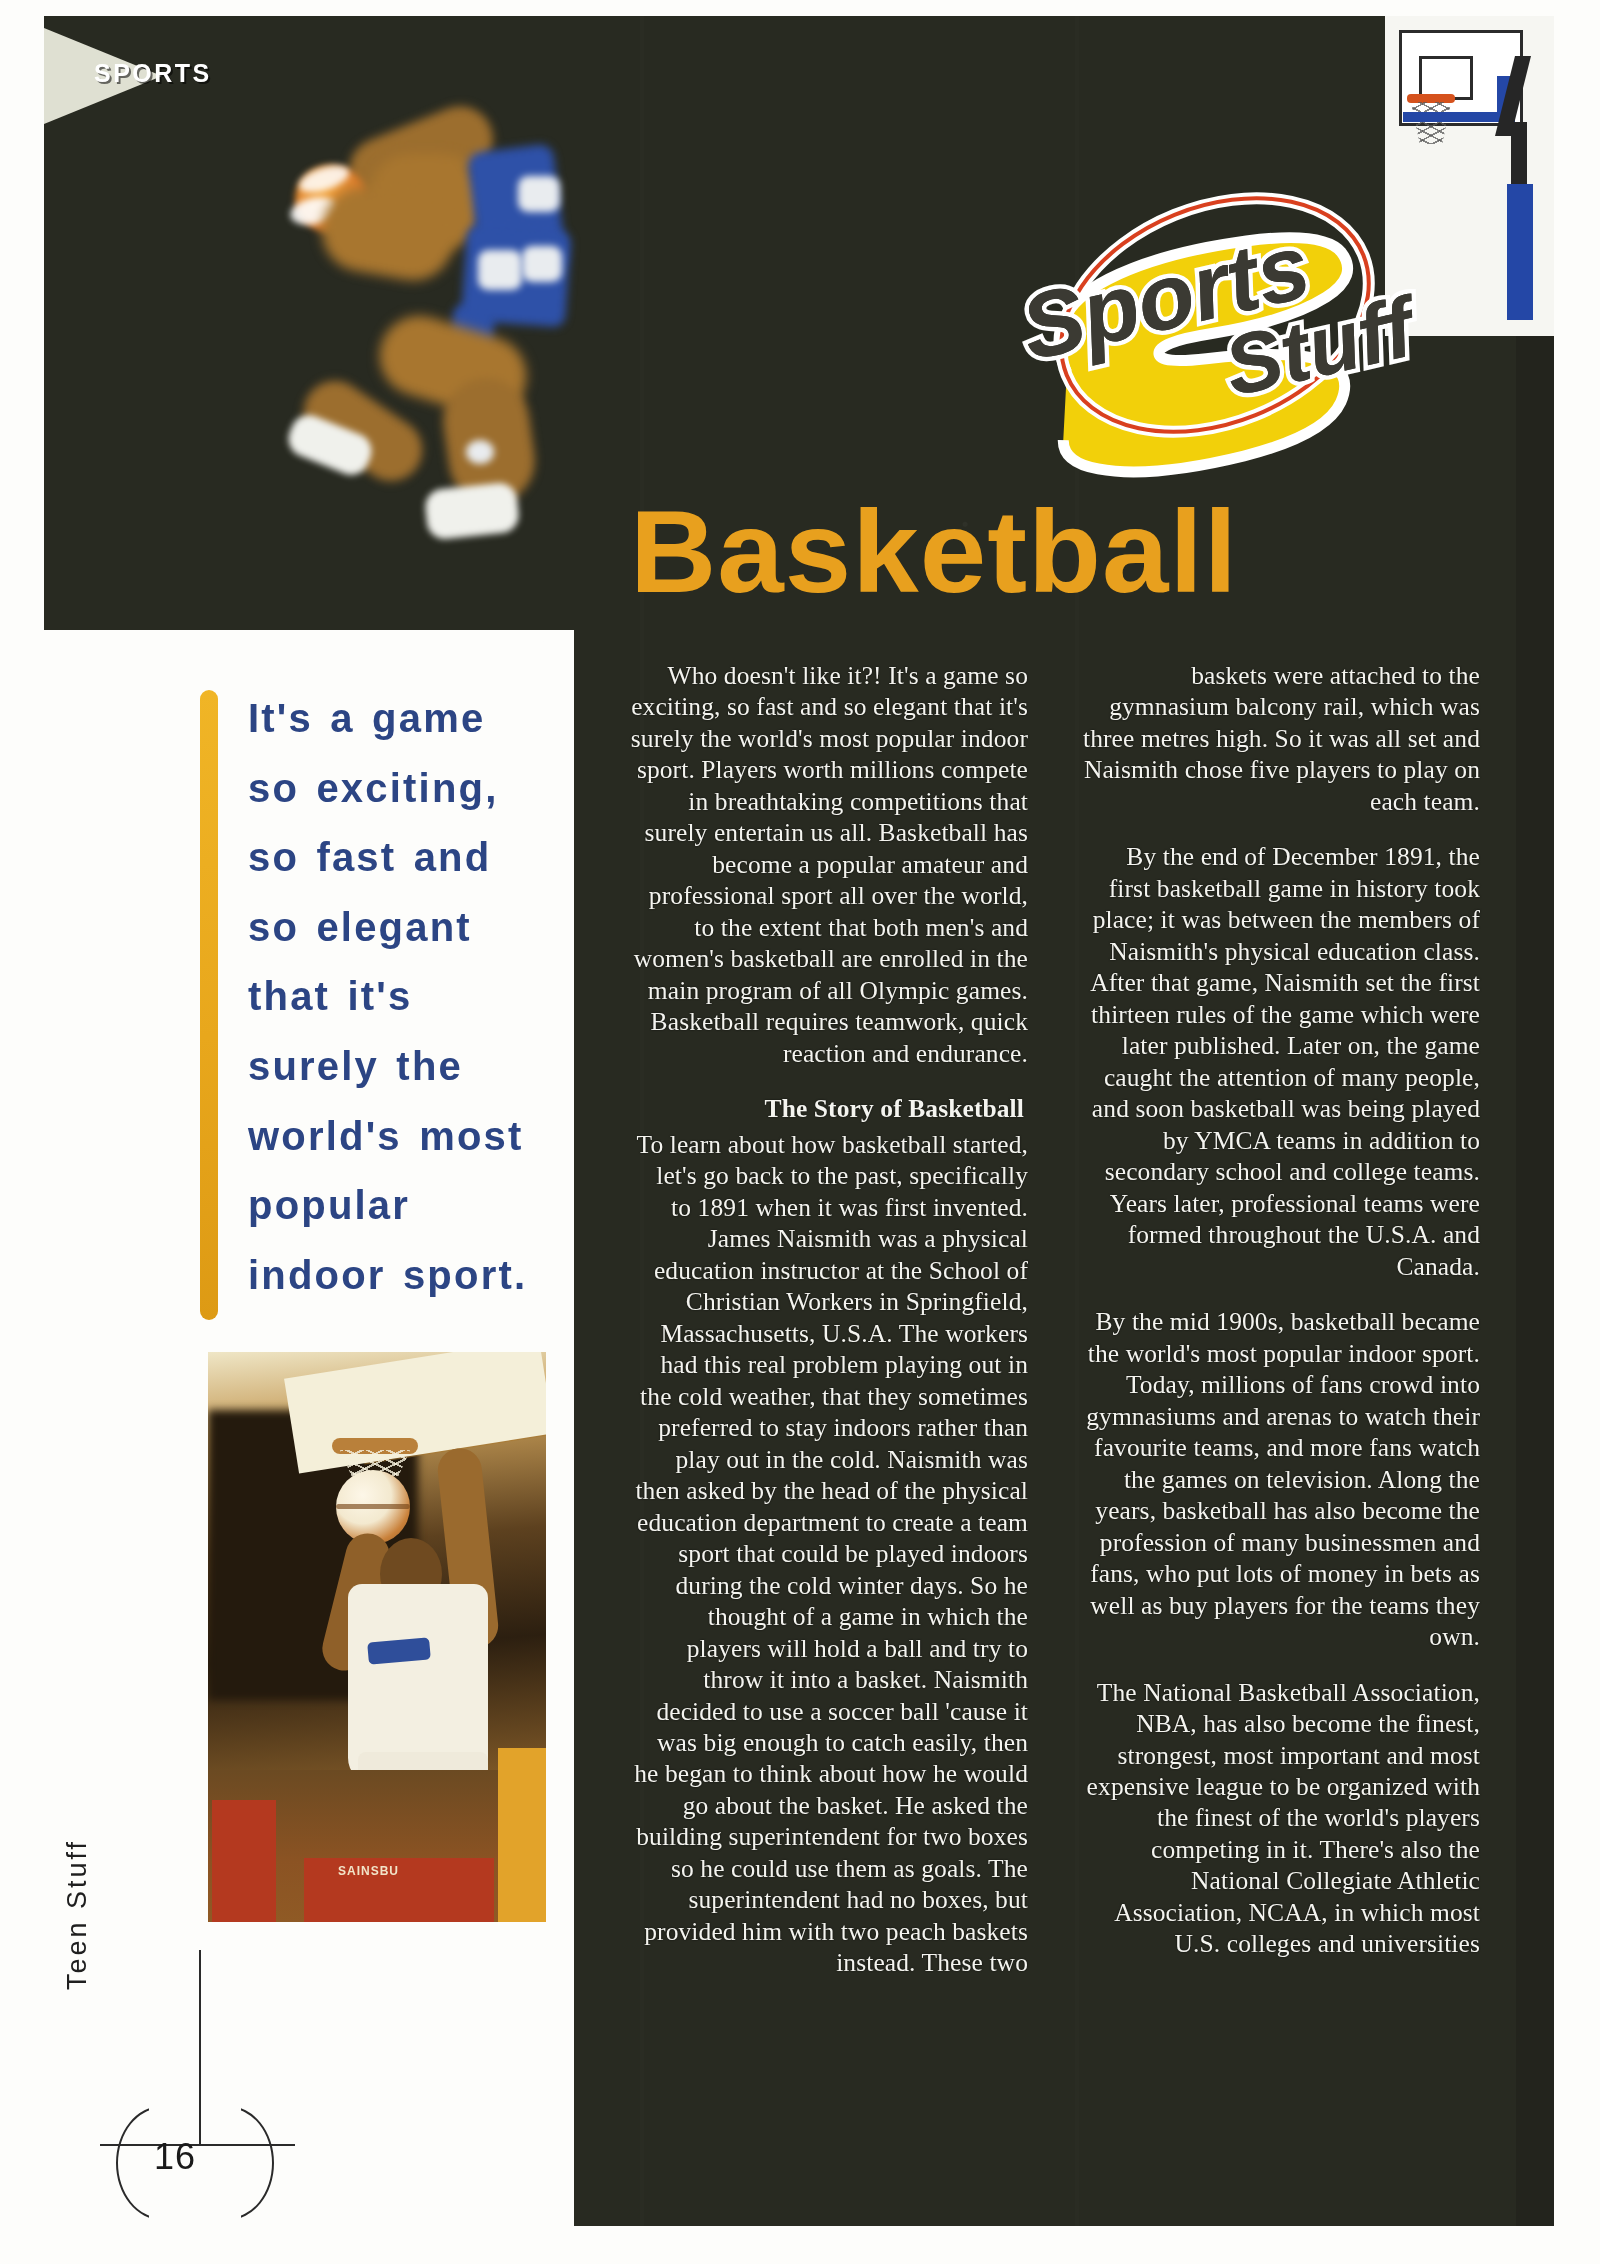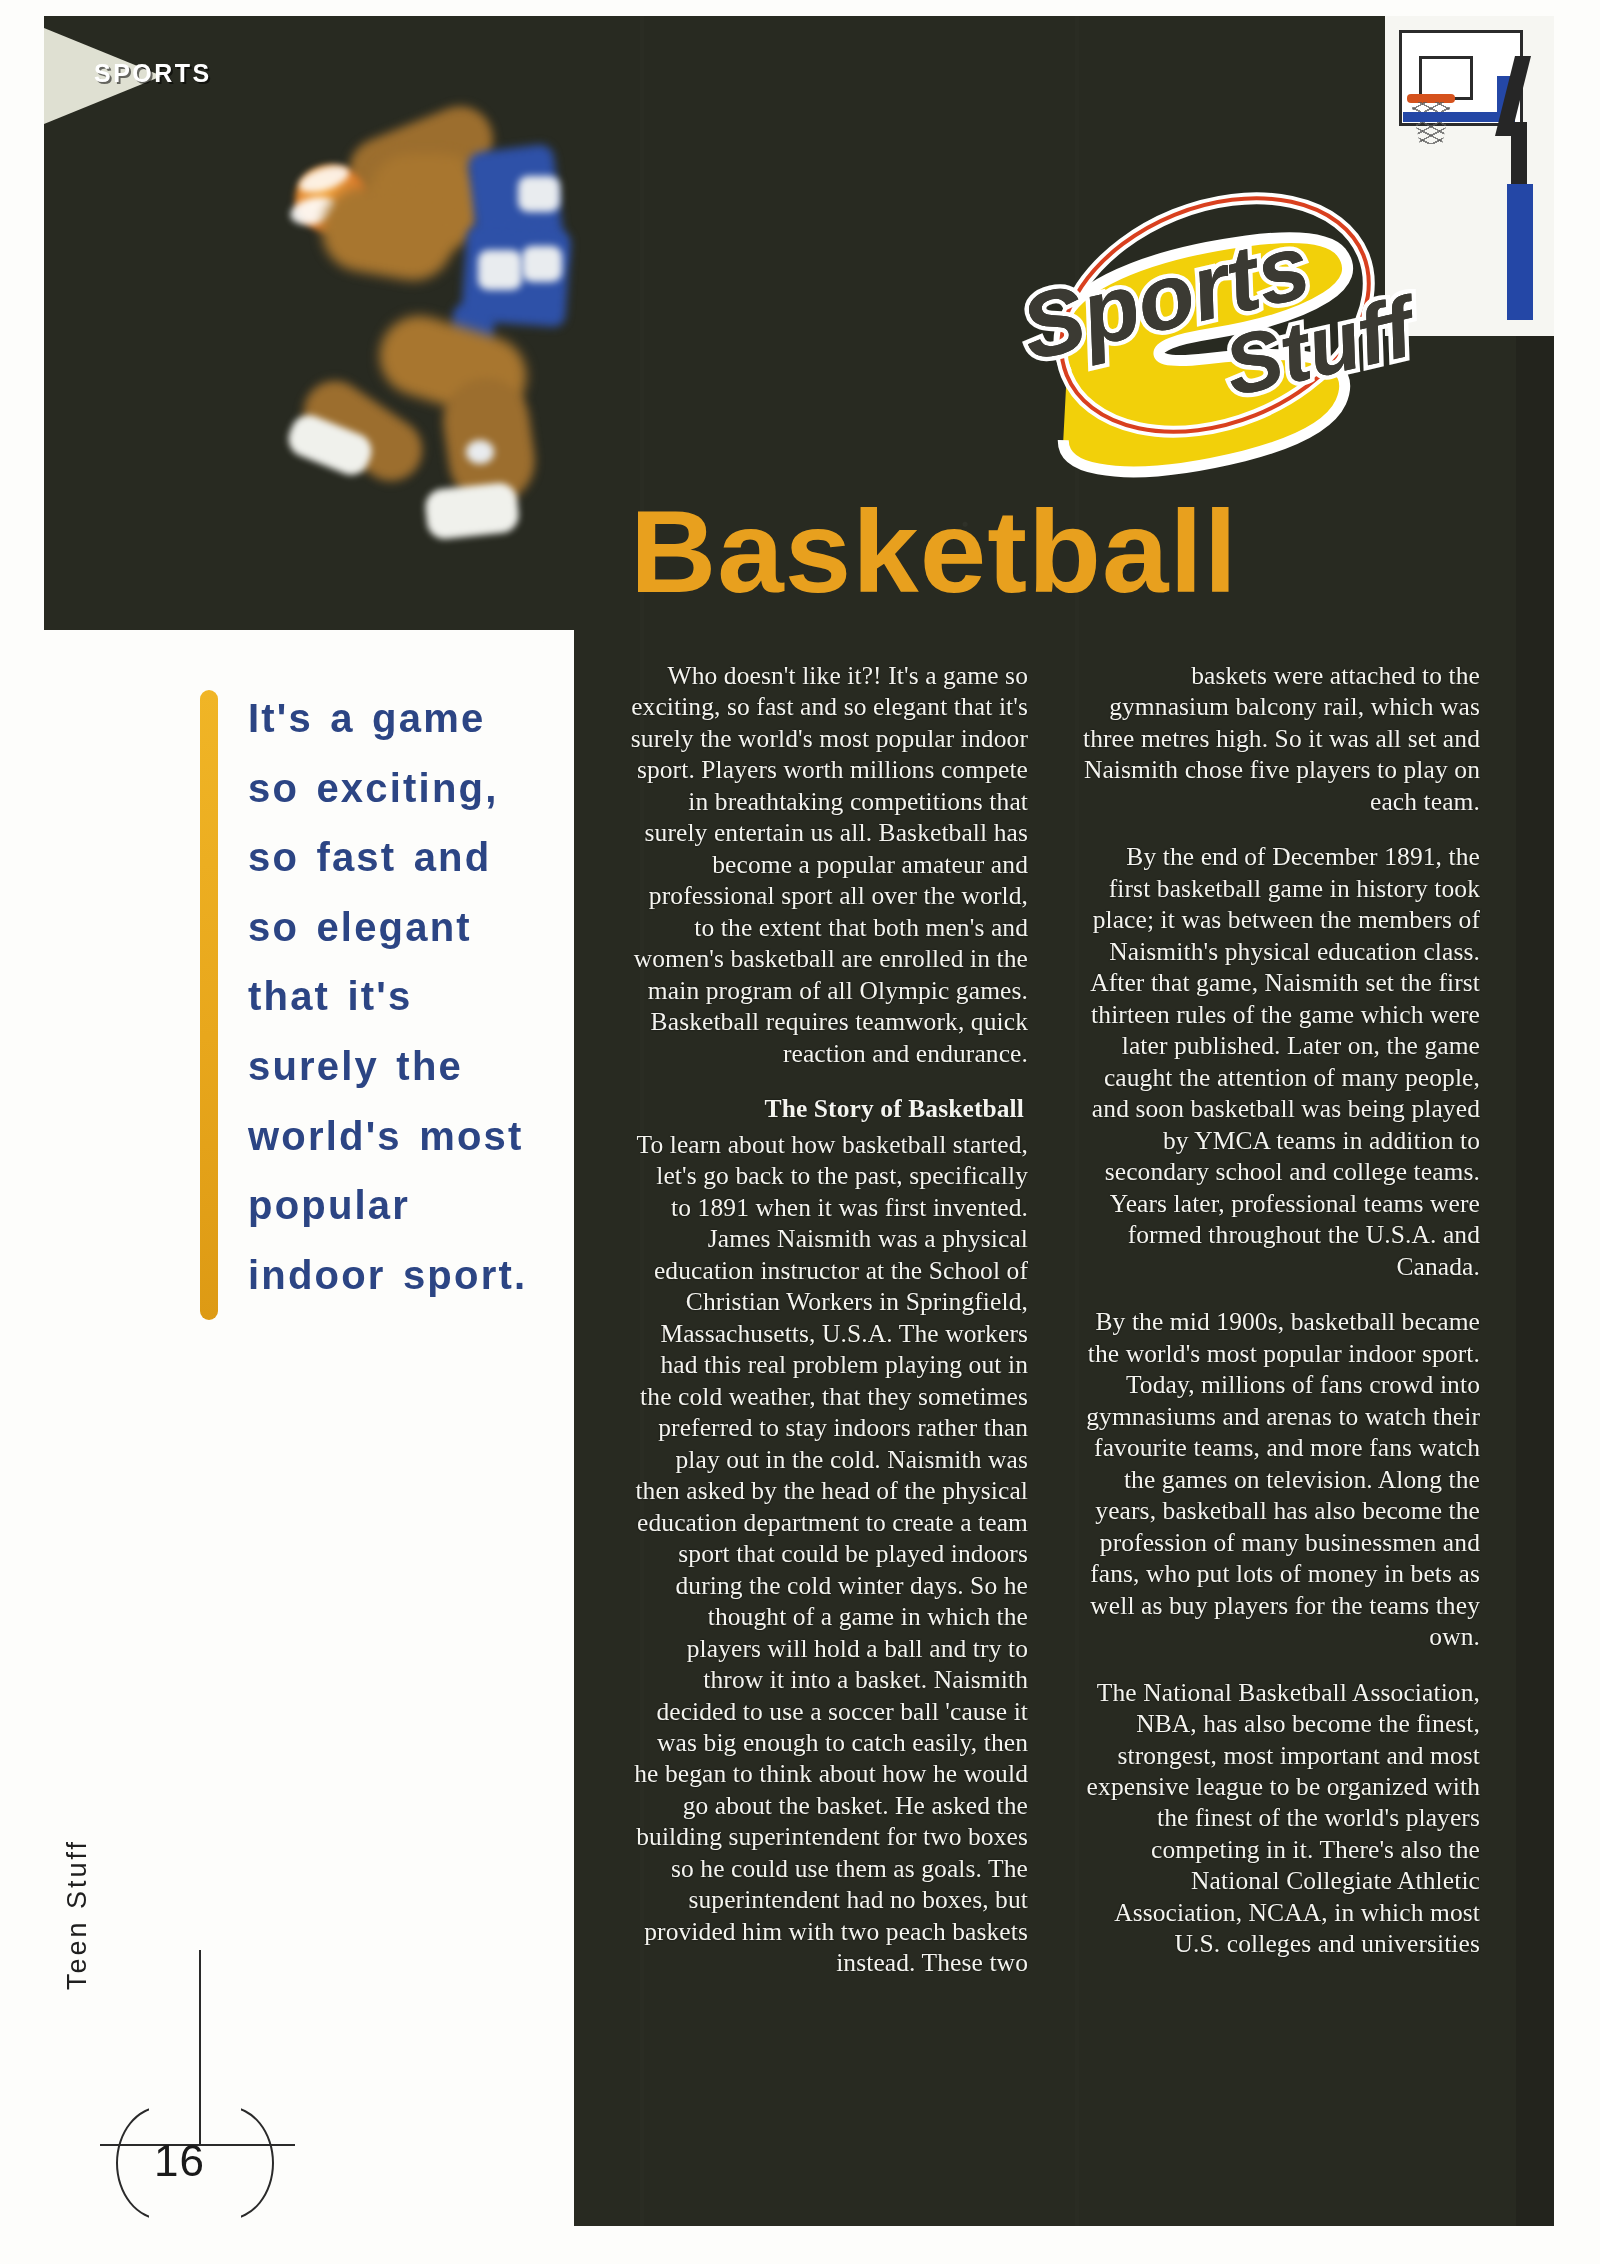--- a/index.html
+++ b/index.html
@@ -181,21 +181,21 @@
     border:2px solid #2a2a2a;border-radius:50%;
     clip-path:polygon(0 0,36% 0,36% 100%,0 100%);
   }
   .f-arc2{
     position:absolute;left:112px;top:186px;width:88px;height:110px;
     border:2px solid #2a2a2a;border-radius:50%;
     clip-path:polygon(64% 0,100% 0,100% 100%,64% 100%);
   }
   .f-page{
     position:absolute;left:84px;top:216px;
-    font-family:"Liberation Sans", sans-serif;font-size:44px;color:#1a1a1a;letter-spacing:1px;
+    font-family:"Liberation Sans", sans-serif;font-size:36px;color:#1a1a1a;letter-spacing:1px;
   }
 
   
   .logo{position:absolute;left:995px;top:150px;width:430px;height:330px;z-index:32;}
   .logo svg{display:block;}
 </style>
 </head>
 <body>
 
 <div id="page">
@@ -269,20 +269,41 @@
 
   <div class="dark-notch"></div>
   <div class="white-lower"></div>
   <div class="white-lower-round"></div>
 
   <div class="quote-wrap">
     <div class="quote-bar"></div>
     <div class="quote-text">It's a game so exciting, so fast and so elegant that it's surely the world's most popular indoor sport.</div>
   </div>
 
+  <div class="dunk">
+    <div class="dk-bg"></div>
+    <div class="dk-dark"></div>
+    <div class="dk-boardshadow"></div>
+    <div class="dk-board"></div>
+    <div class="dk-rim"></div>
+    <div class="dk-net"></div>
+    <div class="dk-arm-r"></div>
+    <div class="dk-ball"></div>
+    <div class="dk-ballseam"></div>
+    <div class="dk-arm-l"></div>
+    <div class="dk-head"></div>
+    <div class="dk-jersey"></div>
+    <div class="dk-jersey-logo"></div>
+    <div class="dk-shorts"></div>
+    <div class="dk-crowd"></div>
+    <div class="dk-red1"></div>
+    <div class="dk-yellow"></div>
+    <div class="dk-red2"></div>
+    <div class="dk-redtext">SAINSBU</div>
+  </div>
 
   <div class="col col-1">
       <p>Who doesn't like it?! It's a game so exciting, so fast and so elegant that it's surely the world's most popular indoor sport. Players worth millions compete in breathtaking competitions that surely entertain us all. Basketball has become a popular amateur and professional sport all over the world, to the extent that both men's and women's basketball are enrolled in the main program of all Olympic games. Basketball requires teamwork, quick reaction and endurance.</p>
       <p class="subhead">The Story of Basketball</p>
       <p>To learn about how basketball started, let's go back to the past, specifically to 1891 when it was first invented. James Naismith was a physical education instructor at the School of Christian Workers in Springfield, Massachusetts, U.S.A. The workers had this real problem playing out in the cold weather, that they sometimes preferred to stay indoors rather than play out in the cold. Naismith was then asked by the head of the physical education department to create a team sport that could be played indoors during the cold winter days. So he thought of a game in which the players will hold a ball and try to throw it into a basket. Naismith decided to use a soccer ball 'cause it was big enough to catch easily, then he began to think about how he would go about the basket. He asked the building superintendent for two boxes so he could use them as goals. The superintendent had no boxes, but provided him with two peach baskets instead. These two</p>
     </div>
   <div class="col col-2">
       <p>baskets were attached to the gymnasium balcony rail, which was three metres high. So it was all set and Naismith chose five players to play on each team.</p>
       <p>By the end of December 1891, the first basketball game in history took place; it was between the members of Naismith's physical education class. After that game, Naismith set the first thirteen rules of the game which were later published. Later on, the game caught the attention of many people, and soon basketball was being played by YMCA teams in addition to secondary school and college teams. Years later, professional teams were formed throughout the U.S.A. and Canada.</p>
       <p>By the mid 1900s, basketball became the world's most popular indoor sport. Today, millions of fans crowd into gymnasiums and arenas to watch their favourite teams, and more fans watch the games on television. Along the years, basketball has also become the profession of many businessmen and fans, who put lots of money in bets as well as buy players for the teams they own.</p>

